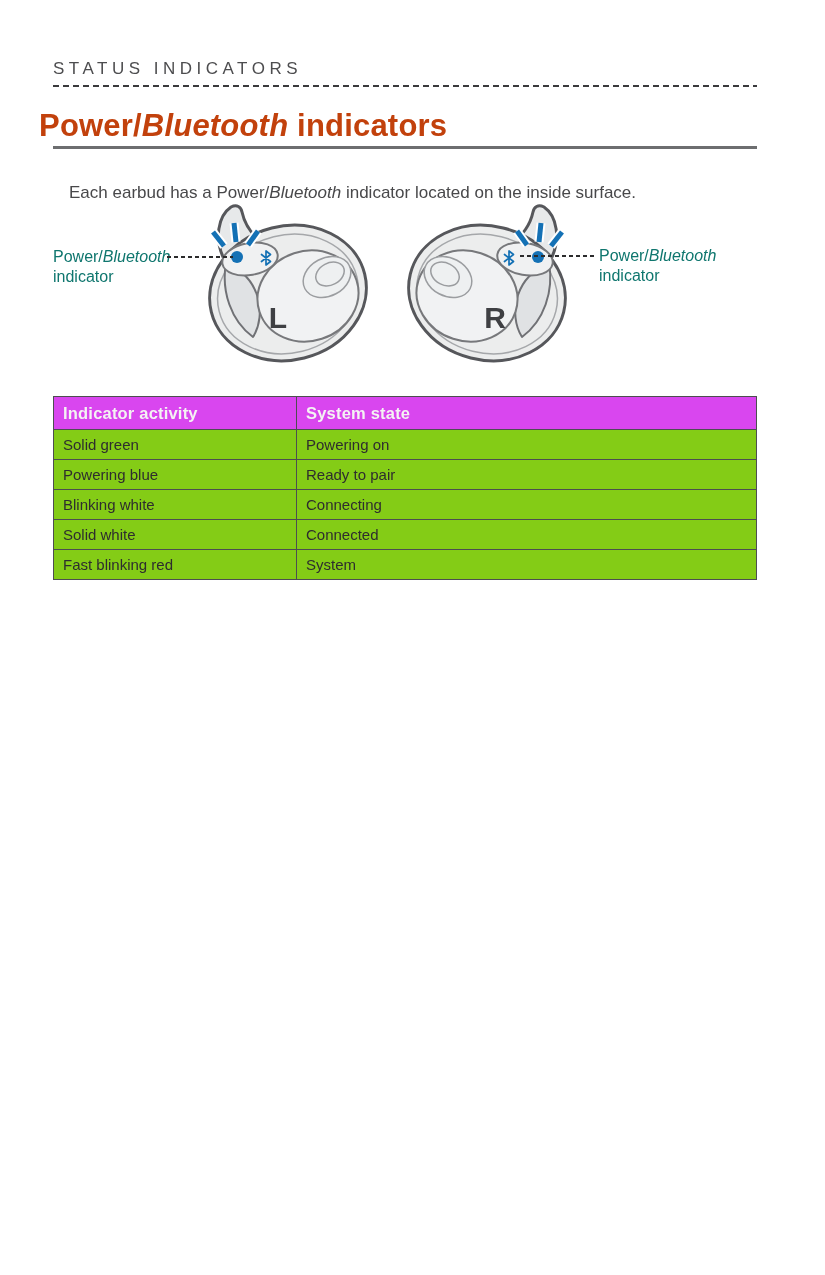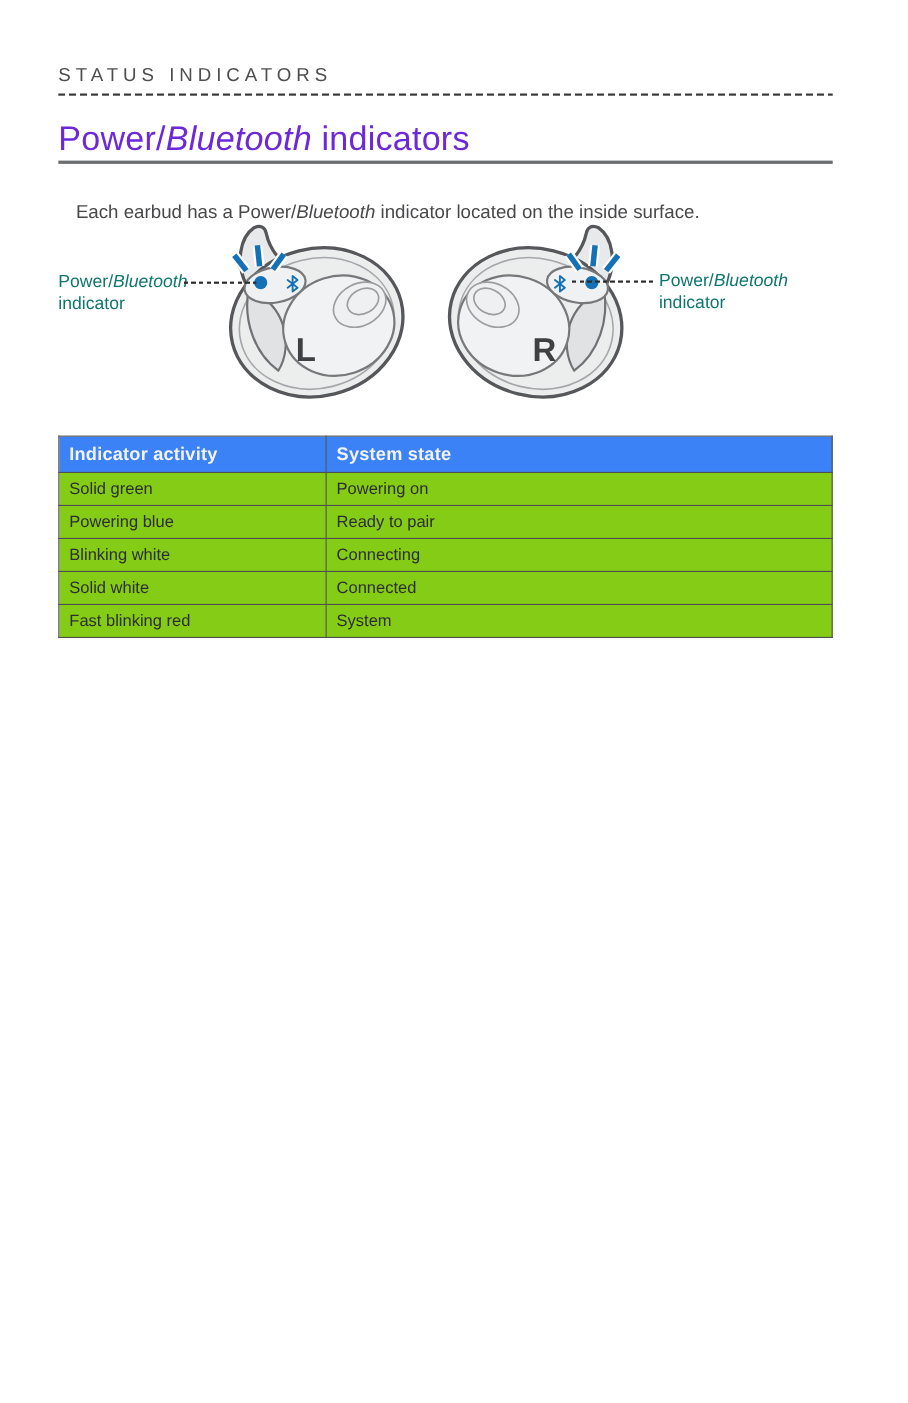--- a/index.html
+++ b/index.html
@@ -13,22 +13,22 @@
   
   .section-label{
     position:absolute;left:53px;top:59px;
     font-size:17px;letter-spacing:4.5px;color:#4d4d4f;
   }
   .dashed-rule{
     position:absolute;left:53px;top:85px;width:704px;height:2px;
     background:repeating-linear-gradient(to right,#3a3a3c 0 6px,transparent 6px 10px);
   }
   .page-title{
-    position:absolute;left:53px;top:108px;
-    font-size:31px;font-weight:normal;color:#6d28d9;letter-spacing:.2px;
+    position:absolute;left:39px;top:108px;
+    font-size:31px;font-weight:bold;color:#c2410c;letter-spacing:.2px;
   }
   .page-title .it{font-style:italic;}
   .title-rule{
     position:absolute;left:53px;top:146px;width:704px;height:3px;background:#6d6e70;
   }
   .intro{
     position:absolute;left:53px;top:167px;width:704px;
     font-size:17px;color:#48484a;
   }
   .intro .it{font-style:italic;}
@@ -52,21 +52,21 @@
   .earbud-right{left:405px;}
   
   .status-table{
     position:absolute;left:53px;top:396px;width:704px;
     border-collapse:collapse;table-layout:fixed;
   }
   .status-table th,.status-table td{
     border:1px solid #4d4e50;text-align:left;vertical-align:middle;
   }
   .status-table th{
-    background:#3b82f6;color:#f4f3f3;
+    background:#d946ef;color:#f4f3f3;
     font-size:16.5px;font-weight:bold;letter-spacing:.2px;
     padding:7px 9px 6px 9px;height:18px;
   }
   .status-table td{
     background:#84cc16;color:#2e2d2e;
     font-size:15px;padding:6px 9px;height:17px;
   }
   .col-activity{width:243px;}
   
   .footer{

